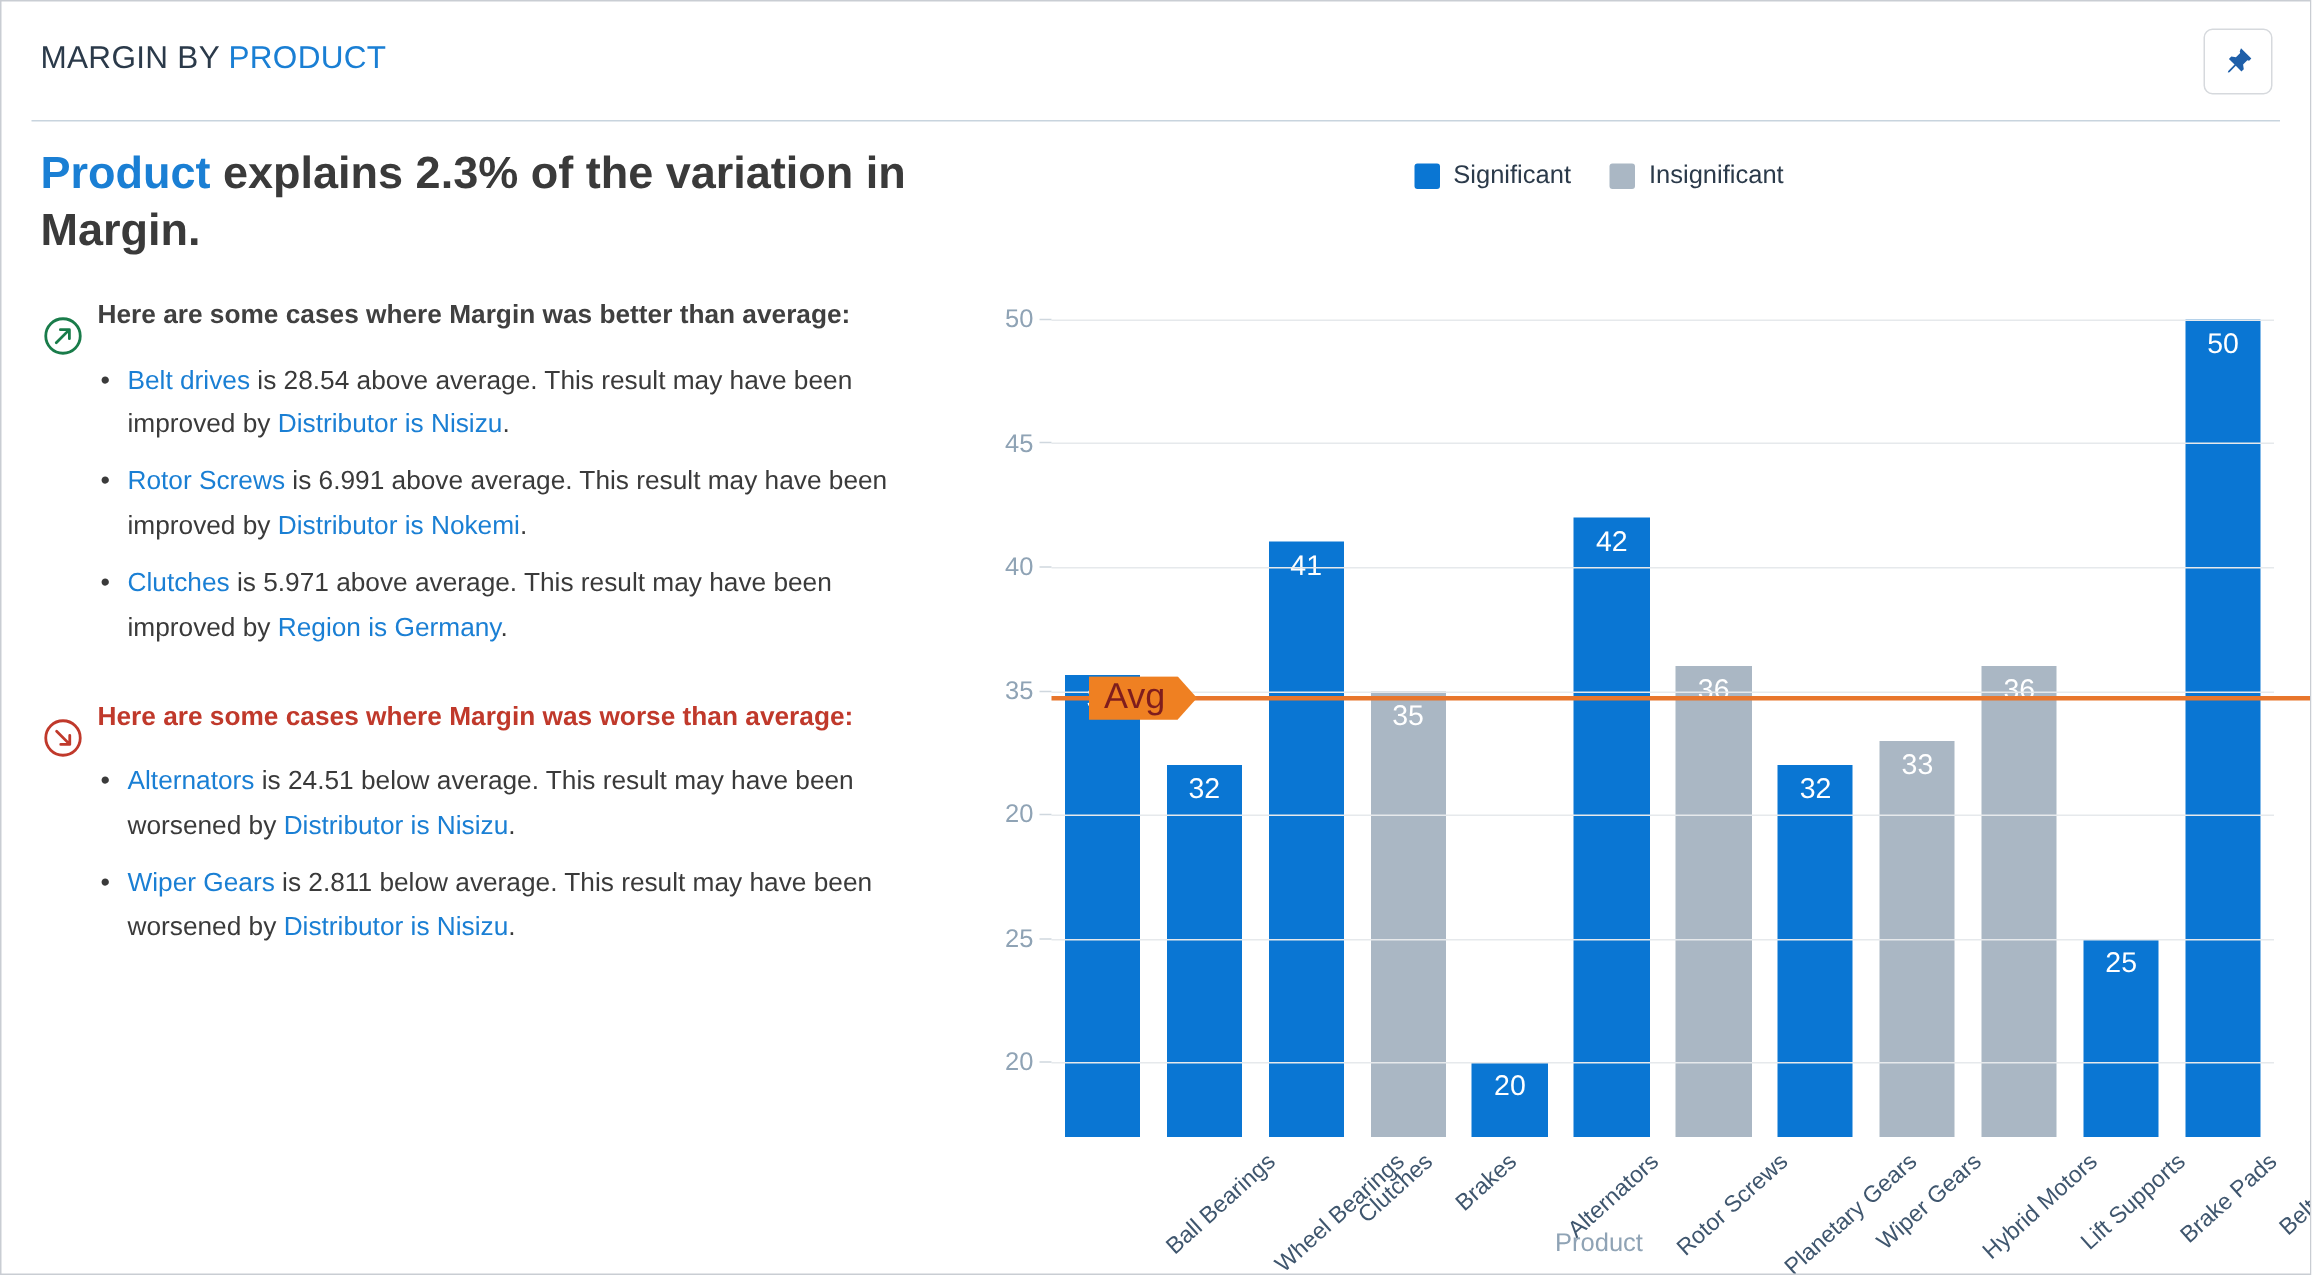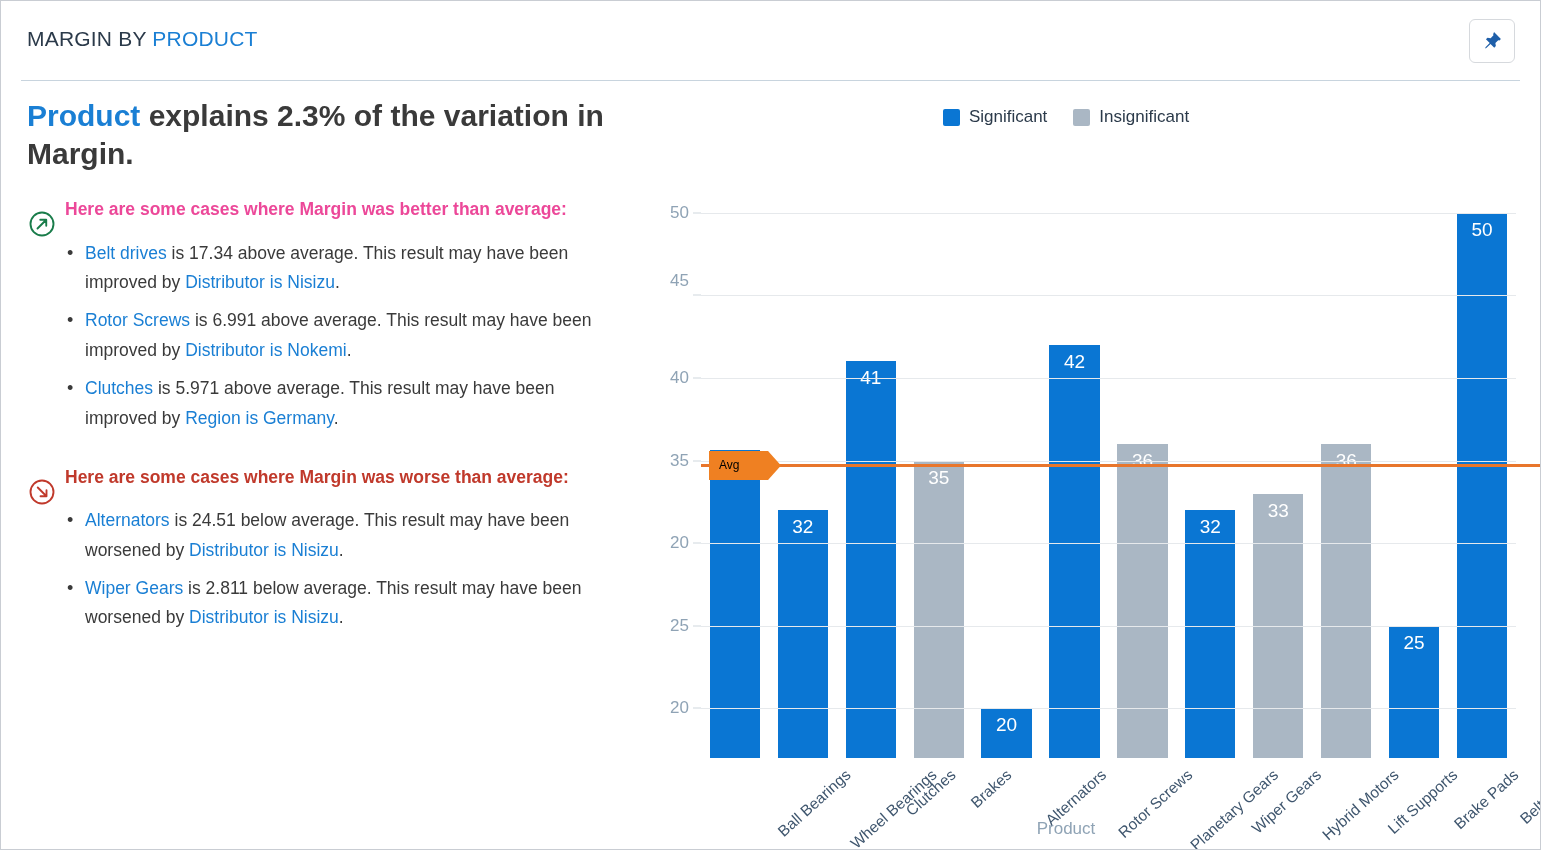--- a/index.html
+++ b/index.html
@@ -72,21 +72,21 @@
     position: absolute;
     left: 0; top: 14px;
     width: 30px; height: 30px;
   }
   .sect-title {
     margin-left: 38px;
     font-size: 17.5px;
     line-height: 1.68;
     font-weight: bold;
   }
-  .sect-title.good { color: #ec4899; }
+  .sect-title.good { color: #404040; }
   .sect-title.bad  { color: #c0392b; }
 
   ul.bullets {
     margin: 14px 0 0 0;
     padding: 0 0 0 38px;
     list-style: none;
   }
   ul.bullets li {
     position: relative;
     font-size: 17.5px;
@@ -200,26 +200,26 @@
     position: absolute;
     height: 3px;
     background: #e8762c;
     left: 0;
     right: -118px;
   }
   .avg-badge {
     position: absolute;
     height: 29px;
     background: #ef8022;
-    color: #000000;
-    font-size: 12px;
+    color: #7f1d1d;
+    font-size: 24px;
     display: flex;
     align-items: center;
     padding: 0 8px 0 10px;
-    left: 8px;
+    left: 25px;
     clip-path: polygon(0 0, 82% 0, 100% 50%, 82% 100%, 0 100%);
     width: 72px;
     z-index: 6;
   }
 </style>
 </head>
 <body>
 
 <div id="app">
 
@@ -242,21 +242,21 @@
 
     <div class="sect">
       <span class="sect-icon">
         <svg width="30" height="30" viewBox="0 0 24 24">
           <circle cx="12" cy="12" r="9.2" fill="none" stroke="#197c4a" stroke-width="1.5"></circle>
           <path d="M8.4 15.6L15.4 8.6M15.4 8.6H10.6M15.4 8.6V13.4" fill="none" stroke="#197c4a" stroke-width="1.5" stroke-linecap="round" stroke-linejoin="round"></path>
         </svg>
       </span>
       <div class="sect-title good">Here are some cases where Margin was better than average:</div>
       <ul class="bullets">
-        <li><span class="lnk">Belt drives</span><span> is 17.34 above average. This result may have been improved by </span><span class="lnk">Distributor is Nisizu</span><span>.</span></li>
+        <li><span class="lnk">Belt drives</span><span> is 28.54 above average. This result may have been improved by </span><span class="lnk">Distributor is Nisizu</span><span>.</span></li>
         <li><span class="lnk">Rotor Screws</span><span> is 6.991 above average. This result may have been improved by </span><span class="lnk">Distributor is Nokemi</span><span>.</span></li>
         <li><span class="lnk">Clutches</span><span> is 5.971 above average. This result may have been improved by </span><span class="lnk">Region is Germany</span><span>.</span></li>
       </ul>
     </div>
 
     <div class="sect bad-sect">
       <span class="sect-icon">
         <svg width="30" height="30" viewBox="0 0 24 24">
           <circle cx="12" cy="12" r="9.2" fill="none" stroke="#c0392b" stroke-width="1.5"></circle>
           <path d="M8.6 8.4L15.6 15.4M15.6 15.4V10.6M15.6 15.4H10.8" fill="none" stroke="#c0392b" stroke-width="1.5" stroke-linecap="round" stroke-linejoin="round"></path>
@@ -331,21 +331,21 @@
         <div class="ytick-dash" style="top: 355.217px;"></div>
         <div class="ytick" style="top: 355.217px;">20</div>
         <div class="gridline" style="top: 272.609px;"></div>
         <div class="ytick-dash" style="top: 272.609px;"></div>
         <div class="ytick" style="top: 272.609px;">35</div>
         <div class="gridline" style="top: 190px;"></div>
         <div class="ytick-dash" style="top: 190px;"></div>
         <div class="ytick" style="top: 190px;">40</div>
         <div class="gridline" style="top: 107.391px;"></div>
         <div class="ytick-dash" style="top: 107.391px;"></div>
-        <div class="ytick" style="top: 93px;">45</div>
+        <div class="ytick" style="top: 108px;">45</div>
         <div class="gridline" style="top: 24.7826px;"></div>
         <div class="ytick-dash" style="top: 24.7826px;"></div>
         <div class="ytick" style="top: 24.7826px;">50</div>
         <div class="xcat" style="left: 49.9583px;">Ball Bearings</div>
         <div class="xcat" style="left: 117.875px;">Wheel Bearings</div>
         <div class="xcat" style="left: 185.792px;">Clutches</div>
         <div class="xcat" style="left: 253.708px;">Brakes</div>
         <div class="xcat" style="left: 321.625px;">Alternators</div>
         <div class="xcat" style="left: 389.542px;">Rotor Screws</div>
         <div class="xcat" style="left: 457.458px;">Planetary Gears</div>

